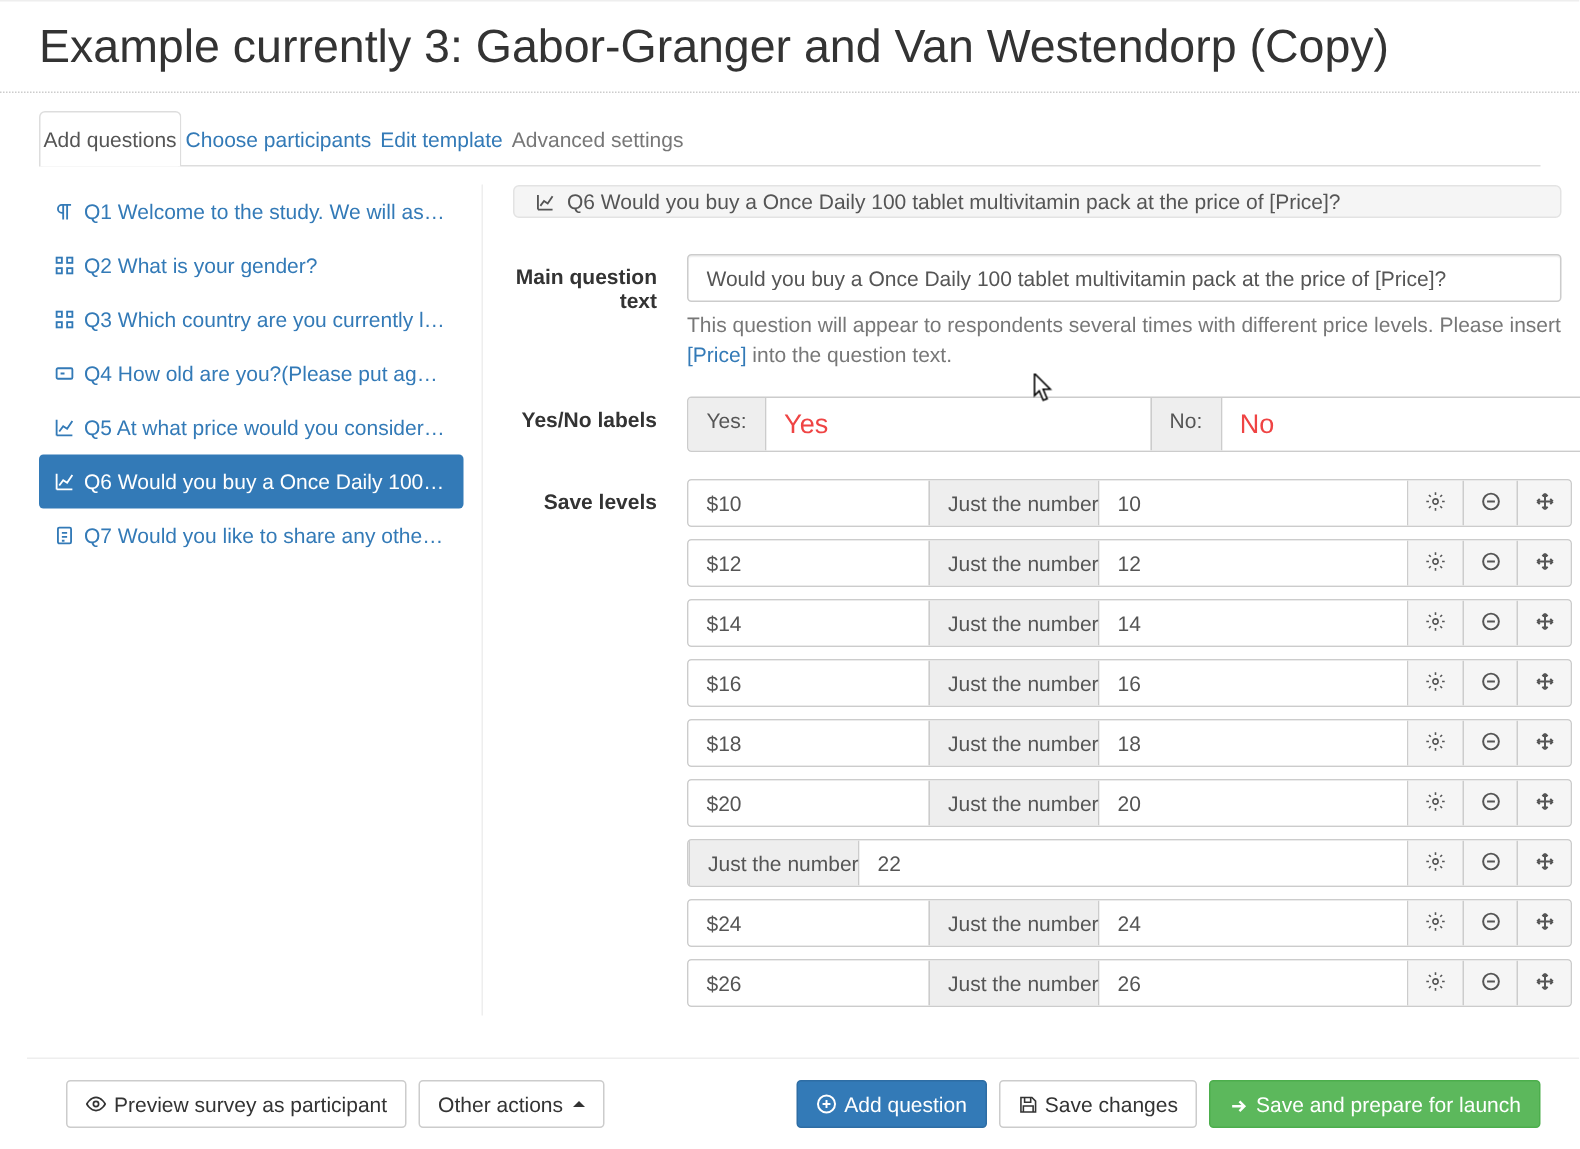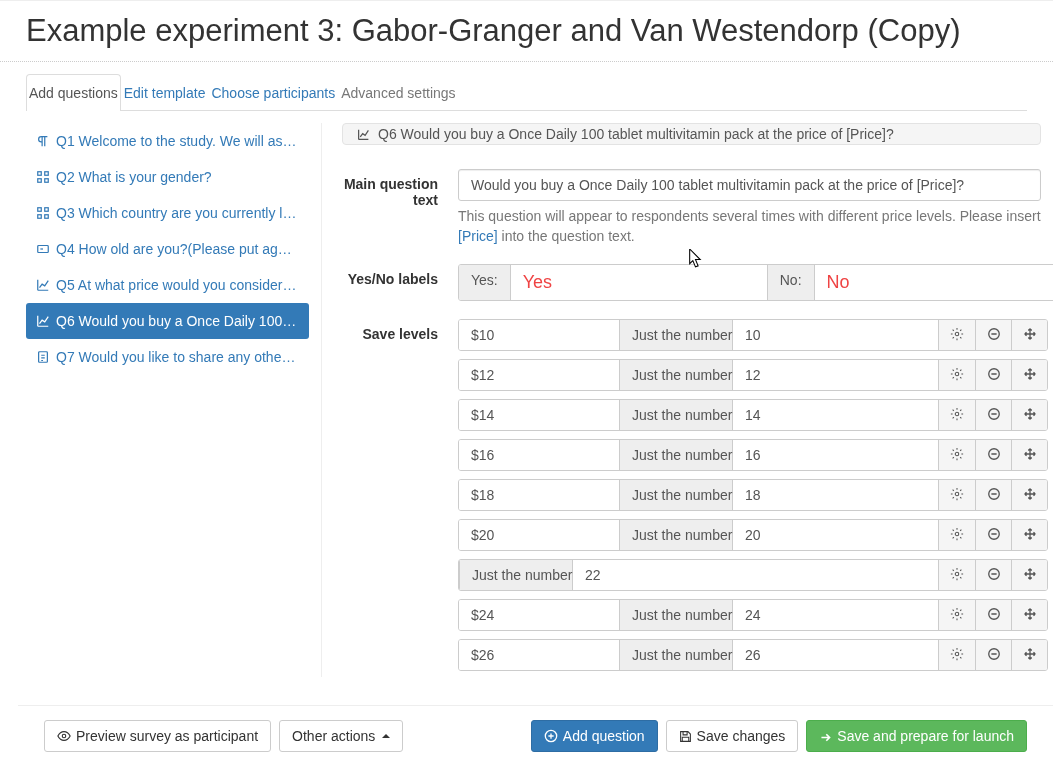--- a/index.html
+++ b/index.html
@@ -174,26 +174,26 @@
       position: absolute;
       pointer-events: none;
       width: 14px;
       height: 20px;
     }
   </style>
 </head>
 <body>
 
 <div class="page-wrap">
-  <h1 class="page-title">Example experiment 3: Gabor-Granger and Van Westendorp (Copy)</h1>
+  <h1 class="page-title">Example currently 3: Gabor-Granger and Van Westendorp (Copy)</h1>
 
   <ul class="tabs" id="tabs">
       <li class="active">Add questions</li>
+      <li>Choose participants</li>
       <li>Edit template</li>
-      <li>Choose participants</li>
       <li class="muted">Advanced settings</li>
     </ul>
 
   <div class="content">
     <div class="sidebar" id="sidebar">
         <div class="q-item">
           <span style="width:14px;height:14px;display:inline-flex">
             <svg viewBox="0 0 16 16" fill="none" stroke="#337ab7" stroke-width="1.4">
               <path d="M6 3h7M6 3a3 3 0 000 6h1V3M10 3v11M7 3v11"></path>
             </svg>

